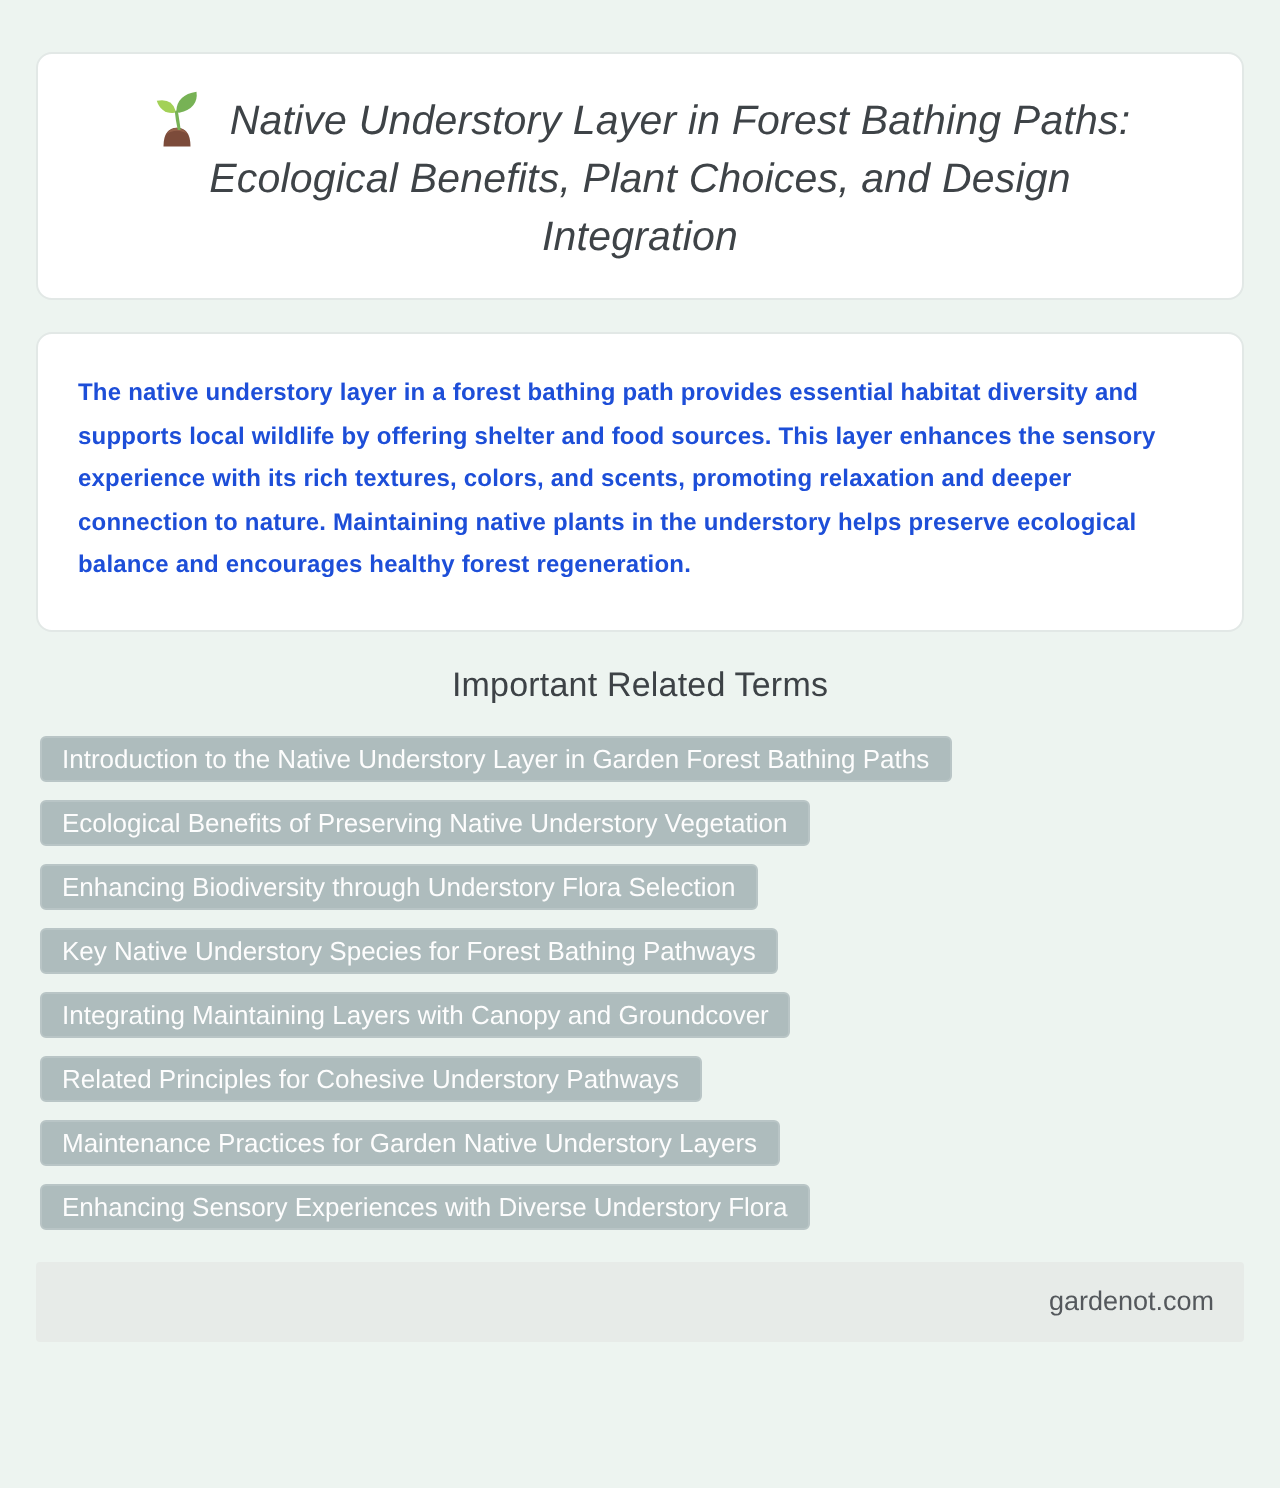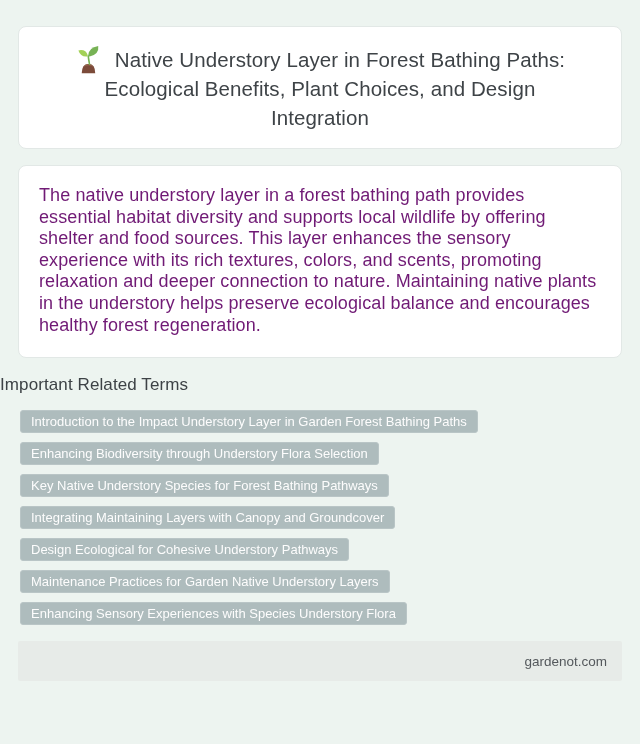--- a/index.html
+++ b/index.html
@@ -13,20 +13,21 @@
   }
   .card {
     background: #ffffff;
     border: 1px solid #e2e8e6;
     border-radius: 8px;
     margin: 0 18px;
   }
   .header-card {
     margin-top: 26px;
     padding: 17px 10px 16px;
+    font-style: italic;
   }
   h1 {
     margin: 0 auto;
     max-width: 505px;
     font-size: 20.5px;
     font-weight: 400;
     line-height: 29px;
     color: #3e4347;
     text-align: center;
     letter-spacing: 0.1px;
@@ -37,27 +38,29 @@
     height: 30px;
     vertical-align: -7px;
     margin-right: 13px;
   }
   .summary-card {
     margin-top: 16px;
     padding: 19px 20px 21px;
   }
   .summary-card p {
     margin: 0;
-    font-size: 18px;
+    font-size: 12px;
     line-height: 21.6px;
-    color: #701a75;
+    color: #1d4ed8;
     letter-spacing: 0.1px;
+    font-weight: bold;
   }
   .terms-heading {
     margin: 17px 0 0;
+    text-align: center;
     font-size: 17px;
     font-weight: 400;
     color: #3d4246;
     letter-spacing: 0.1px;
   }
   .tags {
     margin: 15px 20px 0;
     display: flex;
     flex-direction: column;
     align-items: flex-start;
@@ -104,26 +107,27 @@
         </svg></span><span>Native Understory Layer in Forest Bathing Paths: Ecological Benefits, Plant Choices, and Design Integration</span></h1>
   </div>
 
   <div class="card summary-card">
     <p>The native understory layer in a forest bathing path provides essential habitat diversity and supports local wildlife by offering shelter and food sources. This layer enhances the sensory experience with its rich textures, colors, and scents, promoting relaxation and deeper connection to nature. Maintaining native plants in the understory helps preserve ecological balance and encourages healthy forest regeneration.</p>
   </div>
 
   <h2 class="terms-heading">Important Related Terms</h2>
 
   <div class="tags">
-      <div class="tag">Introduction to the Impact Understory Layer in Garden Forest Bathing Paths</div>
+      <div class="tag">Introduction to the Native Understory Layer in Garden Forest Bathing Paths</div>
+      <div class="tag">Ecological Benefits of Preserving Native Understory Vegetation</div>
       <div class="tag">Enhancing Biodiversity through Understory Flora Selection</div>
       <div class="tag">Key Native Understory Species for Forest Bathing Pathways</div>
       <div class="tag">Integrating Maintaining Layers with Canopy and Groundcover</div>
-      <div class="tag">Design Ecological for Cohesive Understory Pathways</div>
+      <div class="tag">Related Principles for Cohesive Understory Pathways</div>
       <div class="tag">Maintenance Practices for Garden Native Understory Layers</div>
-      <div class="tag">Enhancing Sensory Experiences with Species Understory Flora</div>
+      <div class="tag">Enhancing Sensory Experiences with Diverse Understory Flora</div>
     </div>
 
   <div class="footer-bar">
     <span class="footer-site">gardenot.com</span>
   </div>
 
 </div>
 
 </body></html>

